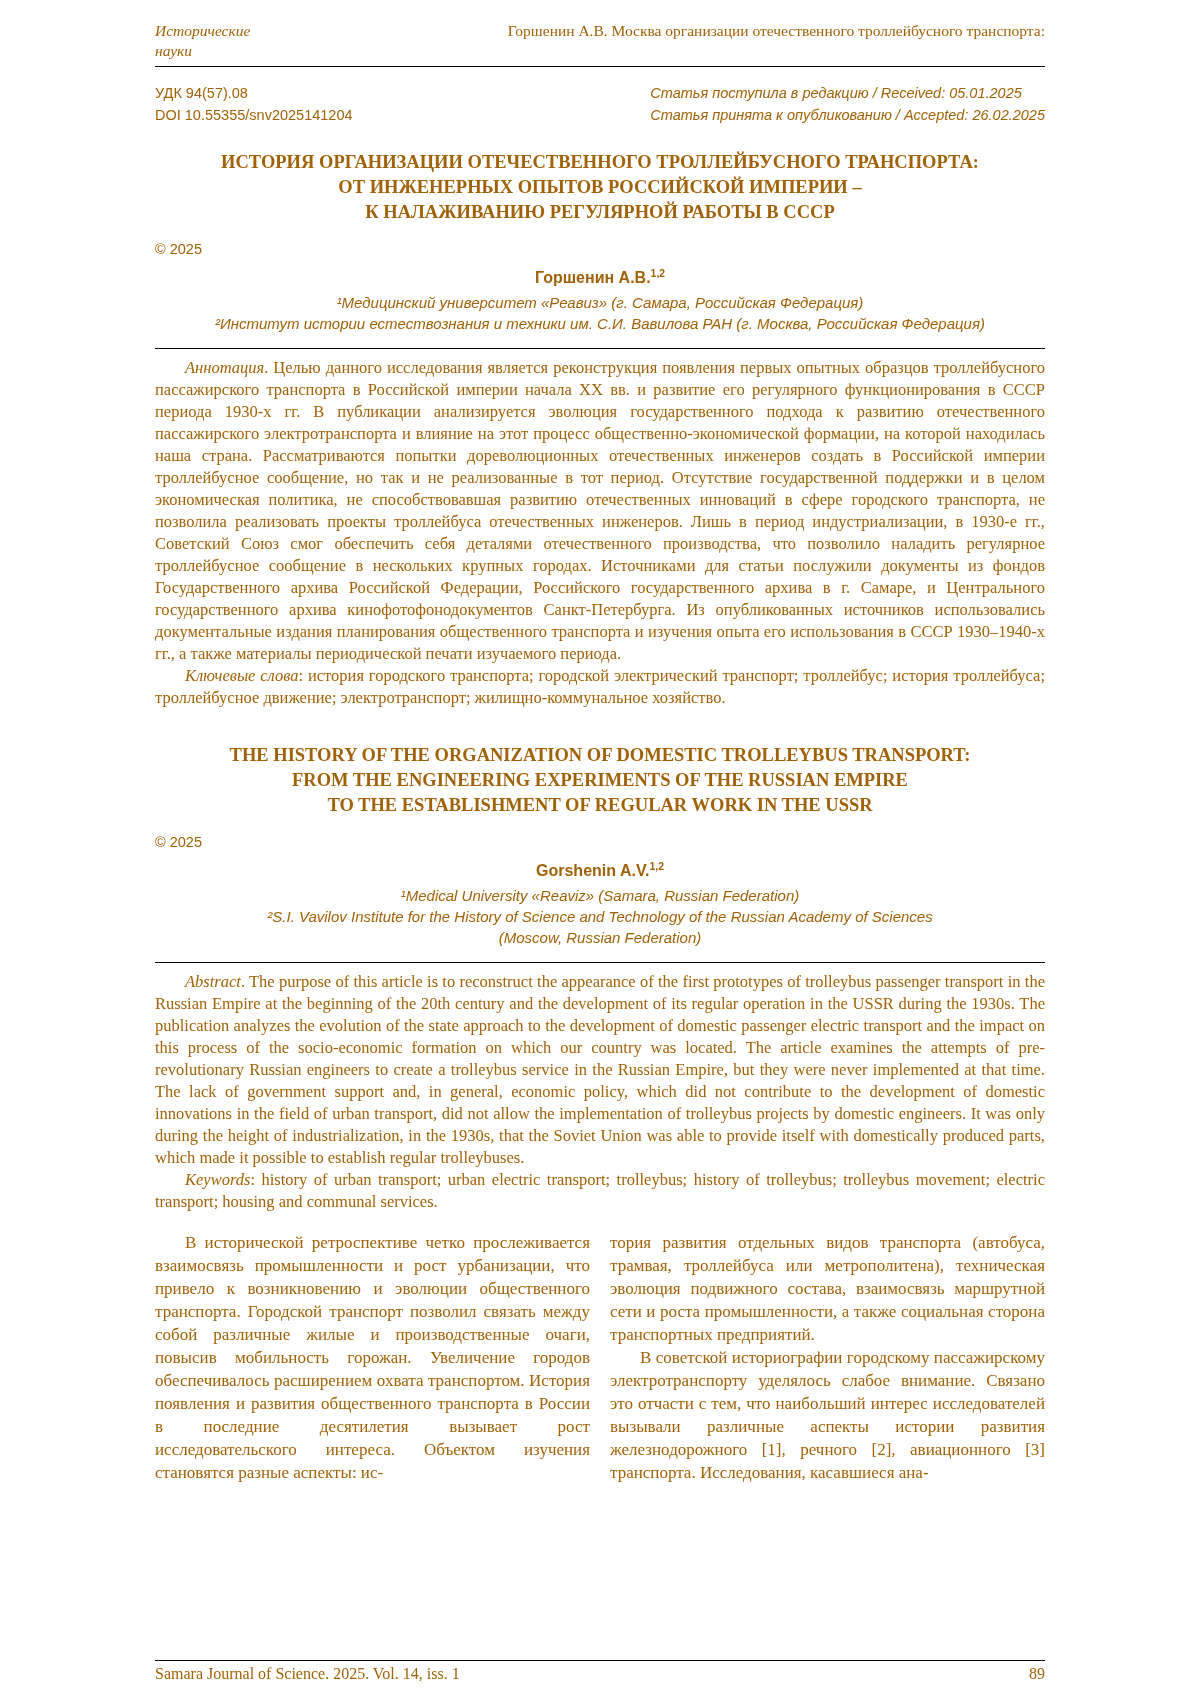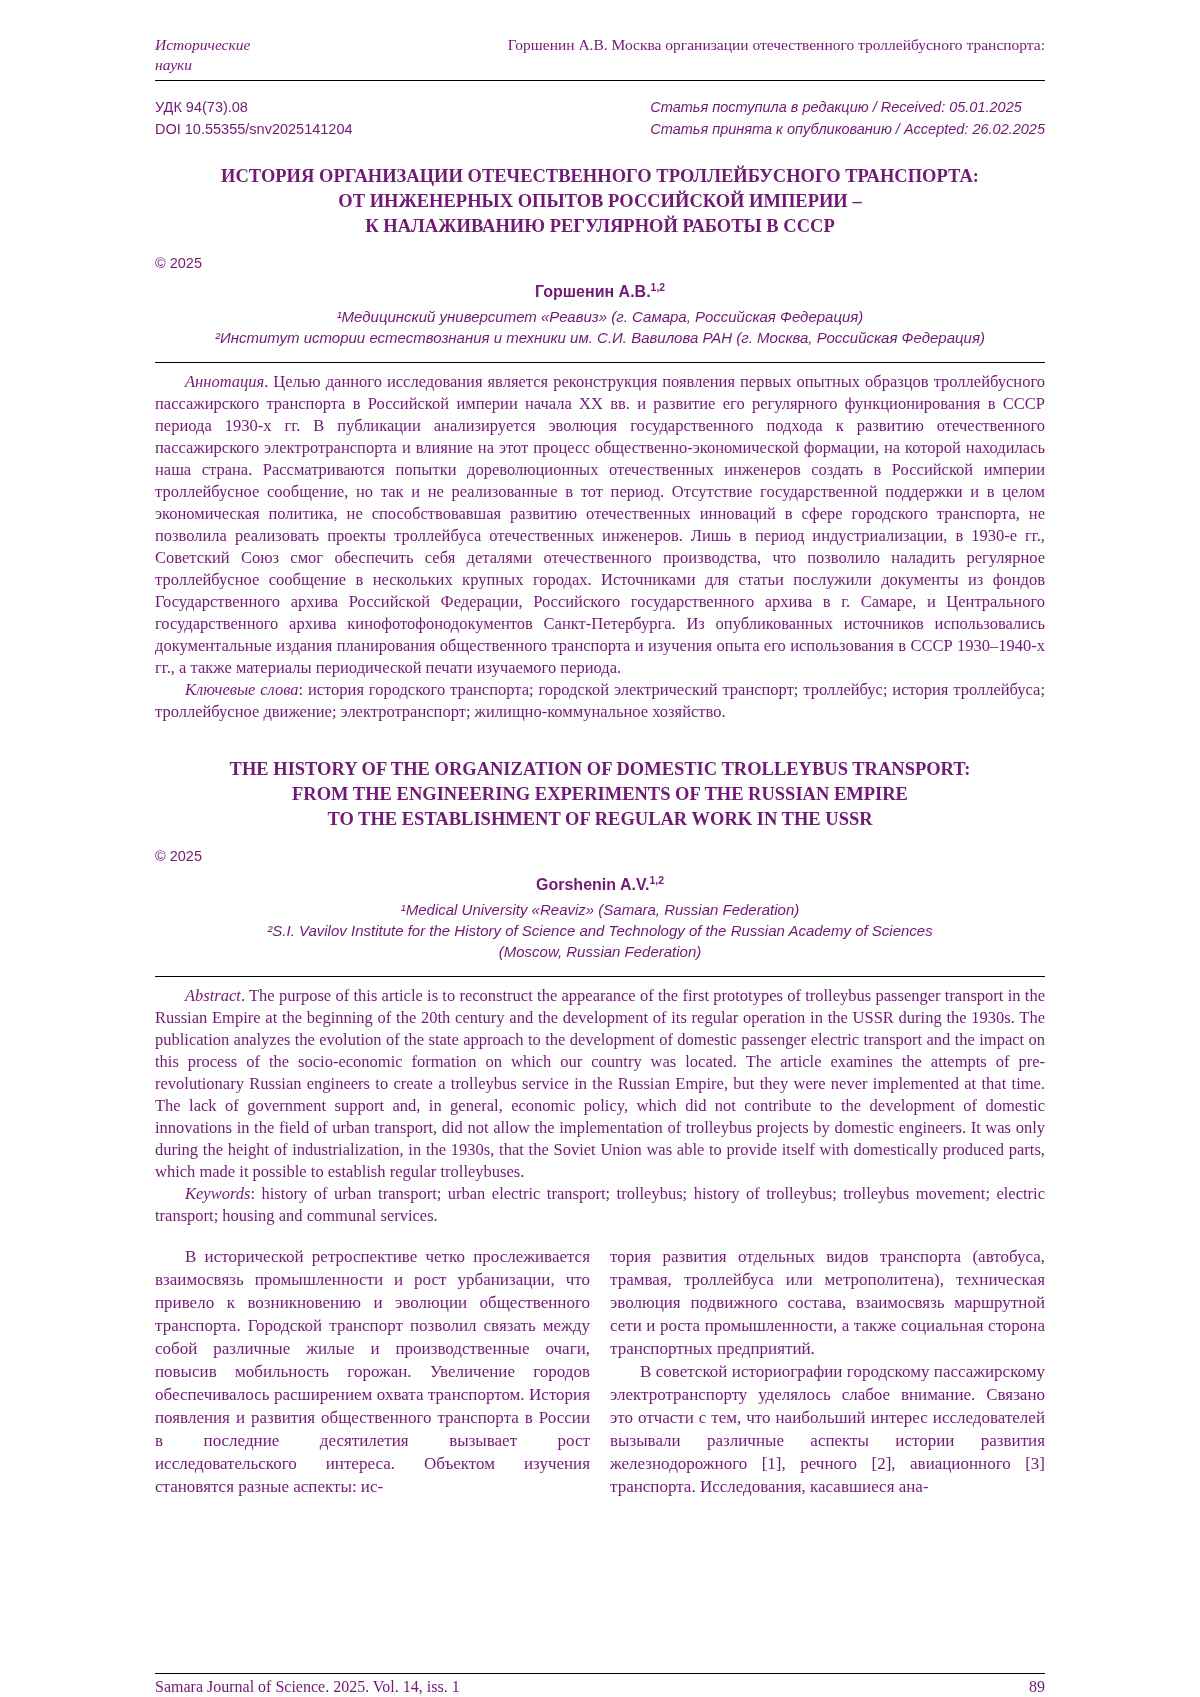--- a/index.html
+++ b/index.html
@@ -1,20 +1,20 @@
 <!DOCTYPE html>
 <html lang="ru"><head>
 <meta charset="utf-8">
 <style>
   * { margin:0; padding:0; box-sizing:border-box; }
   html, body { background:#ffffff; }
   .page {
     width:1200px; height:1697px; margin:0 auto; position:relative;
-    background:#ffffff; color:#701a75;
-    padding:35px 155px 0 155px;
+    background:#ffffff; color:#a16207;
+    padding:21px 155px 0 155px;
     font-family:"Liberation Serif", serif;
   }
   .running-header { display:flex; justify-content:space-between; align-items:flex-start; font-size:15.5px; line-height:20px; }
   .section-name { font-style:italic; white-space:nowrap; }
   .running-title { text-align:right; }
   .rule { height:0; border-top:1.5px solid #000; }
   .header-rule { margin-top:5px; }
   .meta-row { display:flex; justify-content:space-between; margin-top:15px; font-family:"Liberation Sans", sans-serif; font-size:14.5px; line-height:22px; }
   .meta-right { text-align:left; font-style:italic; }
   .title { margin-top:24px; text-align:center; font-weight:700; font-size:18.5px; line-height:25px; }
@@ -24,21 +24,21 @@
   .affils { margin-top:5px; text-align:center; font-family:"Liberation Sans", sans-serif; font-style:italic; font-size:15px; line-height:21px; }
   .section-rule { margin-top:14px; }
   .abstract { margin-top:8px; font-size:16.5px; line-height:22px; text-align:justify; text-indent:30px; hyphens:auto; }
   .abstract .lbl { font-style:italic; }
   .keywords { margin-top:0; }
   .en-title { margin-top:34px; }
   .body-cols { display:flex; gap:20px; margin-top:18px; font-size:17px; line-height:23px; text-align:justify; hyphens:auto; }
   .col { flex:1 1 0; min-width:0; }
   .col p.indent { text-indent:30px; }
   .col p.no-indent { text-indent:0; }
-  .footer { position:absolute; left:155px; right:155px; bottom:1px; }
+  .footer { position:absolute; left:155px; right:155px; bottom:14px; }
   .footer-row { display:flex; justify-content:space-between; font-size:16px; padding-top:4px; }
 </style>
 </head>
 <body>
 
 <div class="page">
 
   <div class="running-header">
     <div class="section-name">
       <div>Исторические</div>
@@ -46,21 +46,21 @@
     </div>
     <div class="running-title">
       <div>Горшенин А.В. Москва организации отечественного троллейбусного транспорта:</div>
     </div>
   </div>
 
   <div class="rule header-rule"></div>
 
   <div class="meta-row">
     <div class="meta-left">
-      <div>УДК 94(73).08</div>
+      <div>УДК 94(57).08</div>
       <div>DOI 10.55355/snv2025141204</div>
     </div>
     <div class="meta-right">
       <div>Статья поступила в редакцию / Received: 05.01.2025</div>
       <div>Статья принята к опубликованию / Accepted: 26.02.2025</div>
     </div>
   </div>
 
   <div class="title">
     <div>ИСТОРИЯ ОРГАНИЗАЦИИ ОТЕЧЕСТВЕННОГО ТРОЛЛЕЙБУСНОГО ТРАНСПОРТА:</div>

